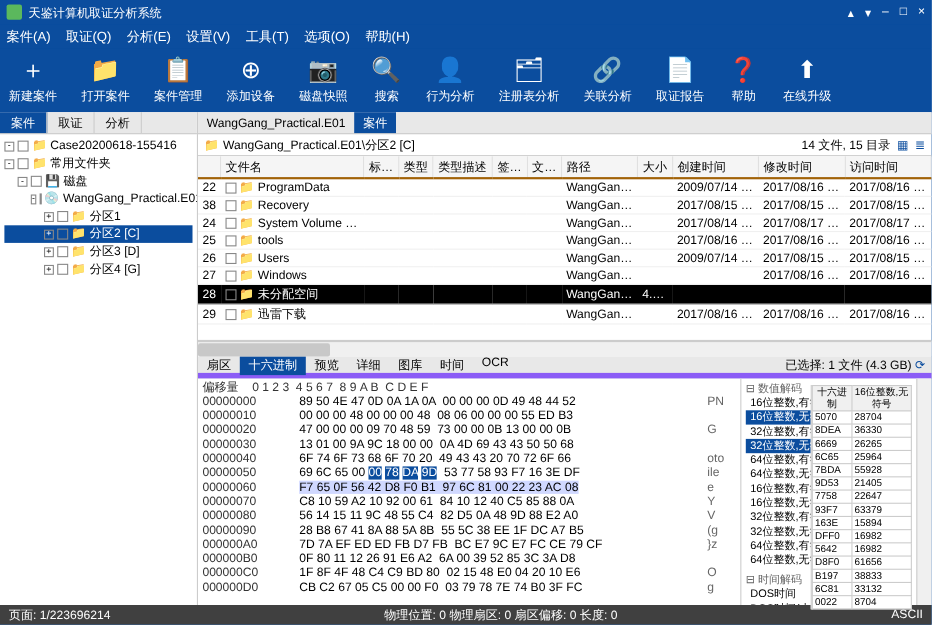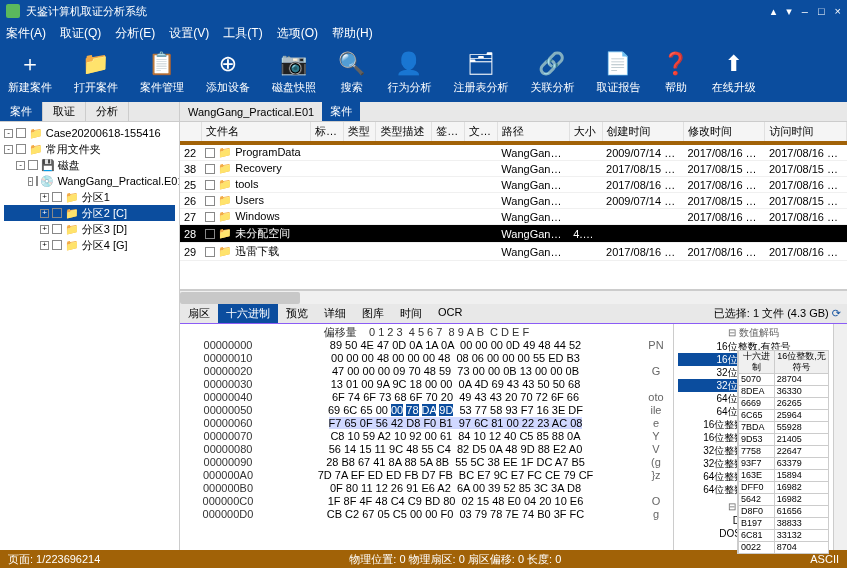--- a/index.html
+++ b/index.html
@@ -28,48 +28,48 @@
 .tree-item.selected { background: #0b4d9e; color: #fff; }
 .sq { width: 9px; height: 9px; border: 1px solid #888; display: inline-flex; align-items: center; justify-content: center; font-size: 8px; line-height: 1; }
 .right-pane { flex: 1; display: flex; flex-direction: column; background: #fff; }
 .top-tabs { height: 20px; background: #e8e8e8; display: flex; align-items: center; border-bottom: 1px solid #ccc; }
 .top-tab { padding: 2px 8px; font-size: 11px; cursor: pointer; }
 .top-tab.active { background: #0b4d9e; color: #fff; }
 .path-row { height: 20px; display: flex; align-items: center; justify-content: space-between; padding: 0 6px; border-bottom: 1px solid #ccc; font-size: 11px; }
 .path-row-right { display: flex; align-items: center; gap: 6px; }
 .file-table { flex: 0 0 168px; overflow: auto; border-bottom: 1px solid #ccc; }
 .file-table table { width: 100%; border-collapse: collapse; font-size: 11px; }
-.file-table th { text-align: left; padding: 2px 4px; background: #f5f5f5; border-right: 1px solid #e0e0e0; border-bottom: 4px solid #a16207; font-weight: normal; white-space: nowrap; }
+.file-table th { text-align: left; padding: 2px 4px; background: #f5f5f5; border-right: 1px solid #e0e0e0; border-bottom: 2px solid #a16207; font-weight: normal; white-space: nowrap; }
 .file-table td { padding: 1px 4px; border-bottom: 1px solid #f0f0f0; white-space: nowrap; }
 .file-table tr.sel td { background: #000000; color: #fff; }
 .hscroll { height: 14px; background: #f0f0f0; border-top: 1px solid #ccc; position: relative; }
 .hscroll-thumb { position: absolute; left: 0; top: 1px; height: 12px; width: 120px; background: #c8c8c8; border-radius: 2px; }
-.bottom-tabs { height: 20px; background: #e8e8e8; display: flex; align-items: center; justify-content: space-between; border-bottom: 1px solid #8b5cf6; padding-right: 6px; }
+.bottom-tabs { height: 20px; background: #e8e8e8; display: flex; align-items: center; justify-content: space-between; border-bottom: 5px solid #8b5cf6; padding-right: 6px; }
 .btab-left { display: flex; }
 .btab { padding: 2px 8px; font-size: 11px; cursor: pointer; }
 .btab.active { background: #0b4d9e; color: #fff; }
-.hex-area { flex: 1; display: flex; overflow: hidden; text-align: center; }
+.hex-area { flex: 1; display: flex; overflow: hidden; }
 .hex-left { flex: 1; font-family: Consolas, monospace; font-size: 11px; padding: 2px 4px; overflow: hidden; white-space: pre; line-height: 13px; }
 .hex-header { color: #333; }
 .hex-line { display: flex; }
 .hex-offset { width: 88px; color: #333; }
 .hex-bytes { flex: 1; }
 .hex-ascii { width: 30px; color: #666; padding-left: 4px; }
 .hex-hl { background: #0b4d9e; color: #fff; }
 .hex-hl2 { background: #d0d8ff; }
 .hex-right { width: 160px; border-left: 1px solid #ccc; display: flex; flex-direction: column; font-size: 10px; }
 .decode-section { padding: 2px 4px; }
 .decode-title { color: #666; }
 .decode-item { padding: 0 4px; line-height: 13px; white-space: nowrap; }
 .decode-item.sel { background: #0b4d9e; color: #fff; }
 .val-table { width: 92px; border-left: 1px solid #ccc; font-size: 9px; position: absolute; right: 18px; top: 350px; background: #fff; }
 .val-table table { border-collapse: collapse; width: 100%; }
 .val-table td { border: 1px solid #ccc; padding: 0 2px; line-height: 11px; }
 .val-table th { border: 1px solid #ccc; padding: 0 2px; background: #f0f0f0; font-weight: normal; line-height: 11px; }
-.statusbar { height: 18px; background: #a16207; color: #fff; display: flex; align-items: center; padding: 0 8px; font-size: 11px; justify-content: space-between; }
+.statusbar { height: 18px; background: #404040; color: #fff; display: flex; align-items: center; padding: 0 8px; font-size: 11px; justify-content: space-between; }
 .chk { width: 10px; height: 10px; border: 1px solid #888; display: inline-block; vertical-align: middle; }
 .fld { color: #d9a23a; }
 .scroll-v { width: 14px; background: #f0f0f0; border-left: 1px solid #ccc; }
 </style>
 </head>
 <body>
 
 <div class="titlebar">
   <div class="titlebar-left">
     <div class="app-icon"></div>
@@ -201,20 +201,28 @@
           <span>📁</span>
           <span>分区4 [G]</span>
         </div>
       </div>
   </div>
   <div class="right-pane">
     <div class="top-tabs" id="top-tabs">
         <div class="top-tab">WangGang_Practical.E01</div>
         <div class="top-tab active">案件</div>
       </div>
+    <div class="path-row">
+      <span><span style="color:#d9a23a">📁</span> <span>WangGang_Practical.E01\分区2 [C]</span></span>
+      <span class="path-row-right">
+        <span>14 文件, 15 目录</span>
+        <span style="color:#0b4d9e">▦</span>
+        <span style="color:#0b4d9e">≣</span>
+      </span>
+    </div>
     <div class="file-table">
       <table id="file-table">
           <tbody>
             <tr>
               <th></th>
               <th>文件名</th>
               <th>标…</th>
               <th>类型</th>
               <th>类型描述</th>
               <th>签…</th>
@@ -245,20 +253,34 @@
               <td></td>
               <td></td>
               <td></td>
               <td></td>
               <td></td>
               <td>WangGan…</td>
               <td></td>
               <td>2017/08/15 …</td>
               <td>2017/08/15 …</td>
               <td>2017/08/15 …</td>
+            </tr>
+            <tr>
+              <td>24</td>
+              <td><span class="chk"></span> <span class="fld">📁</span> System Volume …</td>
+              <td></td>
+              <td></td>
+              <td></td>
+              <td></td>
+              <td></td>
+              <td>WangGan…</td>
+              <td></td>
+              <td>2017/08/14 …</td>
+              <td>2017/08/17 …</td>
+              <td>2017/08/17 …</td>
             </tr>
             <tr>
               <td>25</td>
               <td><span class="chk"></span> <span class="fld">📁</span> tools</td>
               <td></td>
               <td></td>
               <td></td>
               <td></td>
               <td></td>
               <td>WangGan…</td>

